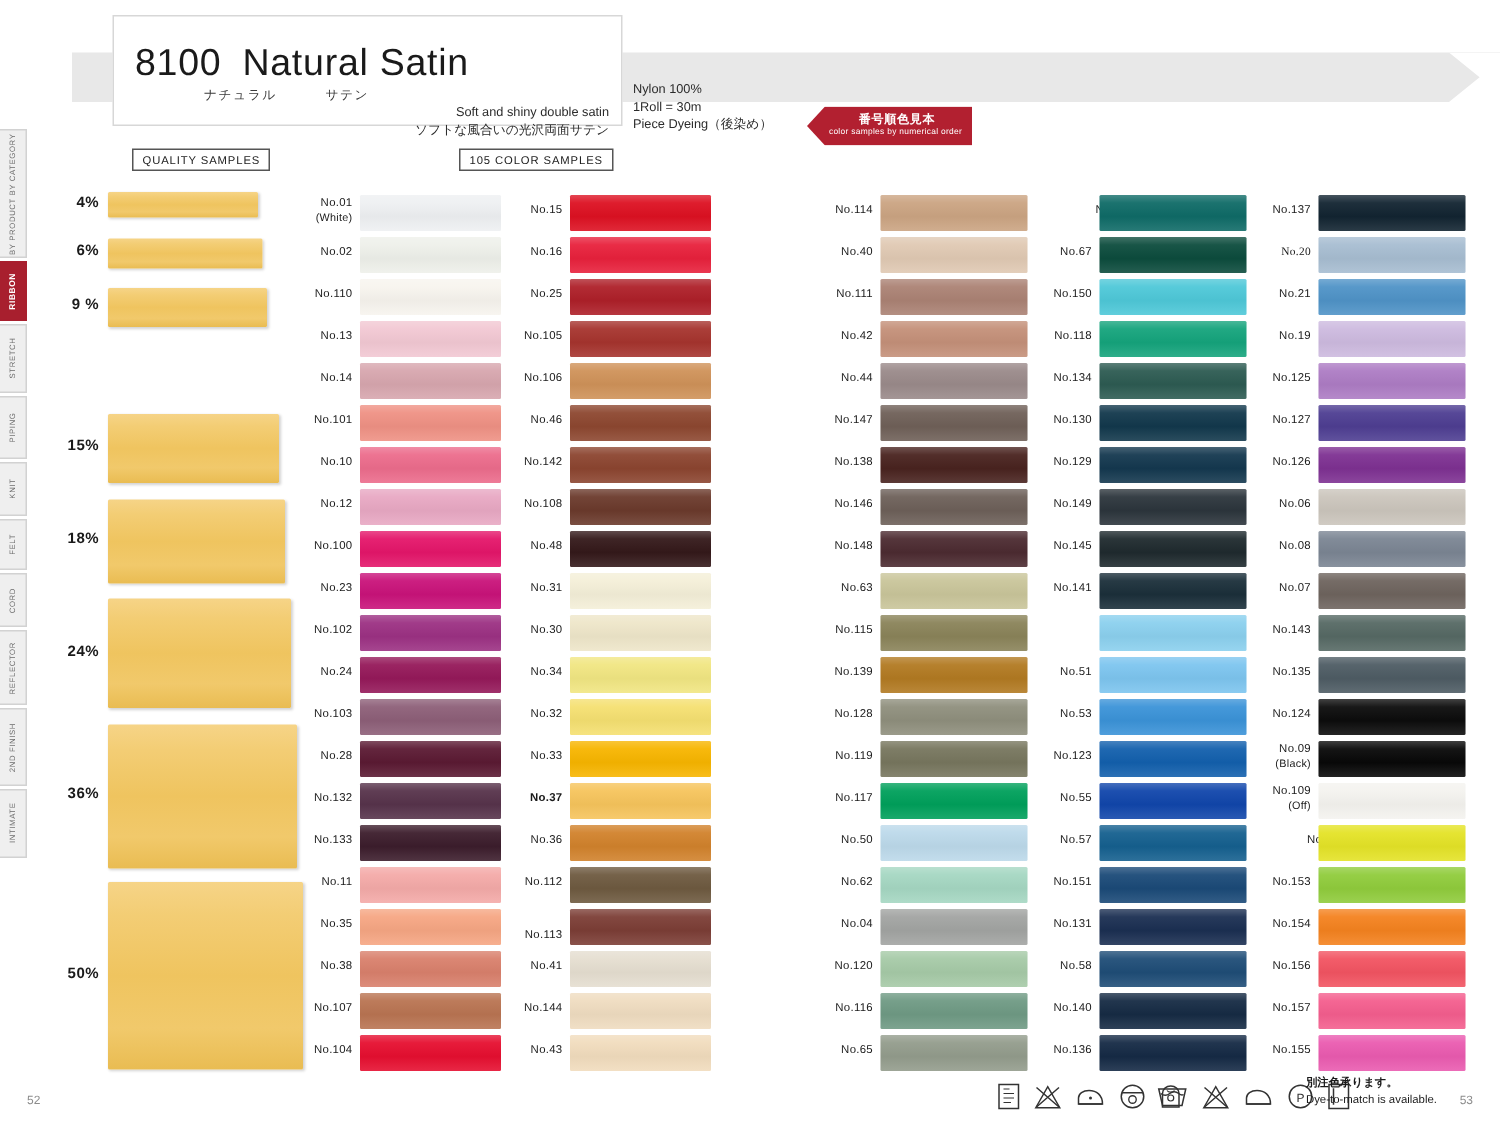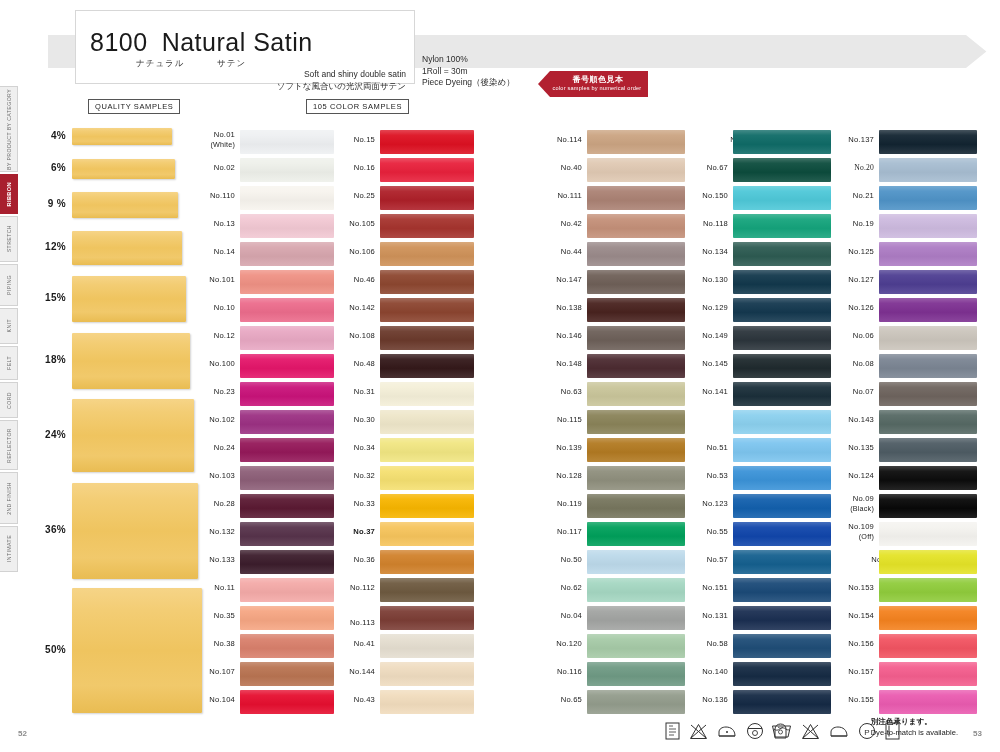--- a/index.html
+++ b/index.html
@@ -78,21 +78,21 @@
   .ccol.w3 .cswatch,.ccol.w4 .cswatch,.ccol.w5 .cswatch{width:98px;}
   .ccol.w3 .clabel,.ccol.w4 .clabel,.ccol.w5 .clabel{width:42px;}
   .ccol.w3 .cswatch,.ccol.w4 .cswatch,.ccol.w5 .cswatch{left:47px;}
 
   
   .cswatch:after{content:"";position:absolute;inset:0;border-radius:1px;
      background:linear-gradient(180deg,rgba(255,255,255,.22) 0%,rgba(255,255,255,.05) 22%,
        rgba(0,0,0,.03) 60%,rgba(255,255,255,.10) 100%);}
 
   
-  .pagenum{position:absolute;bottom:14px;font-size:8px;color:#8c8c8c;font-weight:bold;}
+  .pagenum{position:absolute;bottom:14px;font-size:8px;color:#8c8c8c;}
   .pagenum.left{left:18px;}
   .pagenum.right{right:18px;}
   .care{position:absolute;bottom:12px;display:flex;align-items:center;gap:9px;}
   .care.g1{left:665px;}
   .care.g2{left:771px;}
   .care svg{display:block;}
   .note{position:absolute;right:42px;bottom:14px;text-align:left;font-size:7.6px;line-height:11px;color:#1a1a1a;}
   .note .jp{font-weight:700;}
 </style>
 </head>
@@ -166,24 +166,20 @@
         <div class="qrib" style="width: 100px; height: 17px; top: 0px;"></div>
       </div>
       <div class="qrow" style="position: absolute; left: 0px; top: 31px; width: 160px; height: 20px;">
         <div class="qpct" style="top: 3px;">6%</div>
         <div class="qrib" style="width: 103px; height: 20px; top: 0px;"></div>
       </div>
       <div class="qrow" style="position: absolute; left: 0px; top: 64px; width: 160px; height: 26px;">
         <div class="qpct" style="top: 6px;">9 %</div>
         <div class="qrib" style="width: 106px; height: 26px; top: 0px;"></div>
       </div>
-      <div class="qrow" style="position: absolute; left: 0px; top: 103px; width: 160px; height: 34px;">
-        <div class="qpct" style="top: 10px;">12%</div>
-        <div class="qrib" style="width: 110px; height: 34px; top: 0px;"></div>
-      </div>
       <div class="qrow" style="position: absolute; left: 0px; top: 148px; width: 160px; height: 46px;">
         <div class="qpct" style="top: 16px;">15%</div>
         <div class="qrib" style="width: 114px; height: 46px; top: 0px;"></div>
       </div>
       <div class="qrow" style="position: absolute; left: 0px; top: 205px; width: 160px; height: 56px;">
         <div class="qpct" style="top: 21px;">18%</div>
         <div class="qrib" style="width: 118px; height: 56px; top: 0px;"></div>
       </div>
       <div class="qrow" style="position: absolute; left: 0px; top: 271px; width: 160px; height: 73px;">
         <div class="qpct" style="top: 29.5px;">24%</div>

